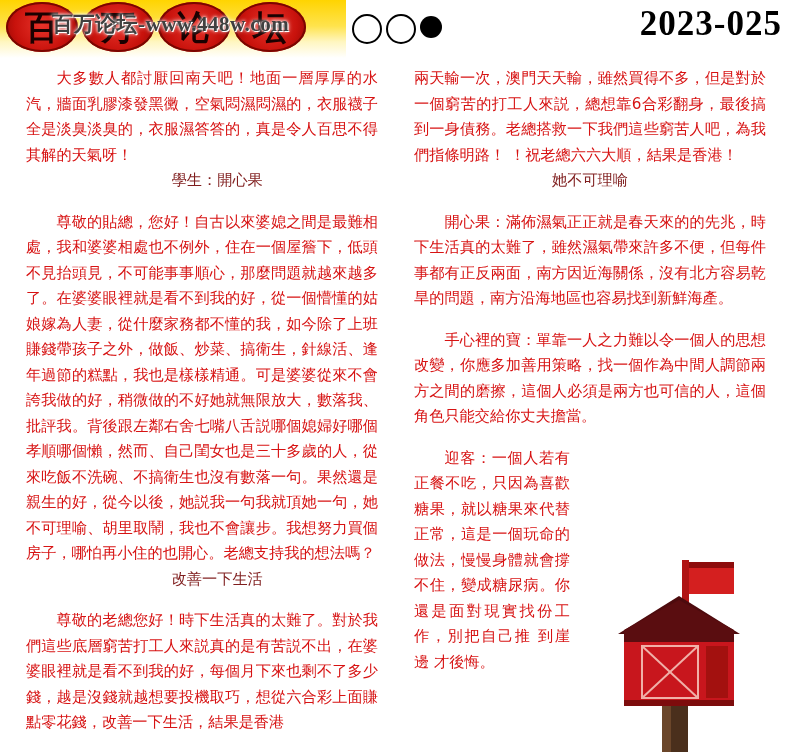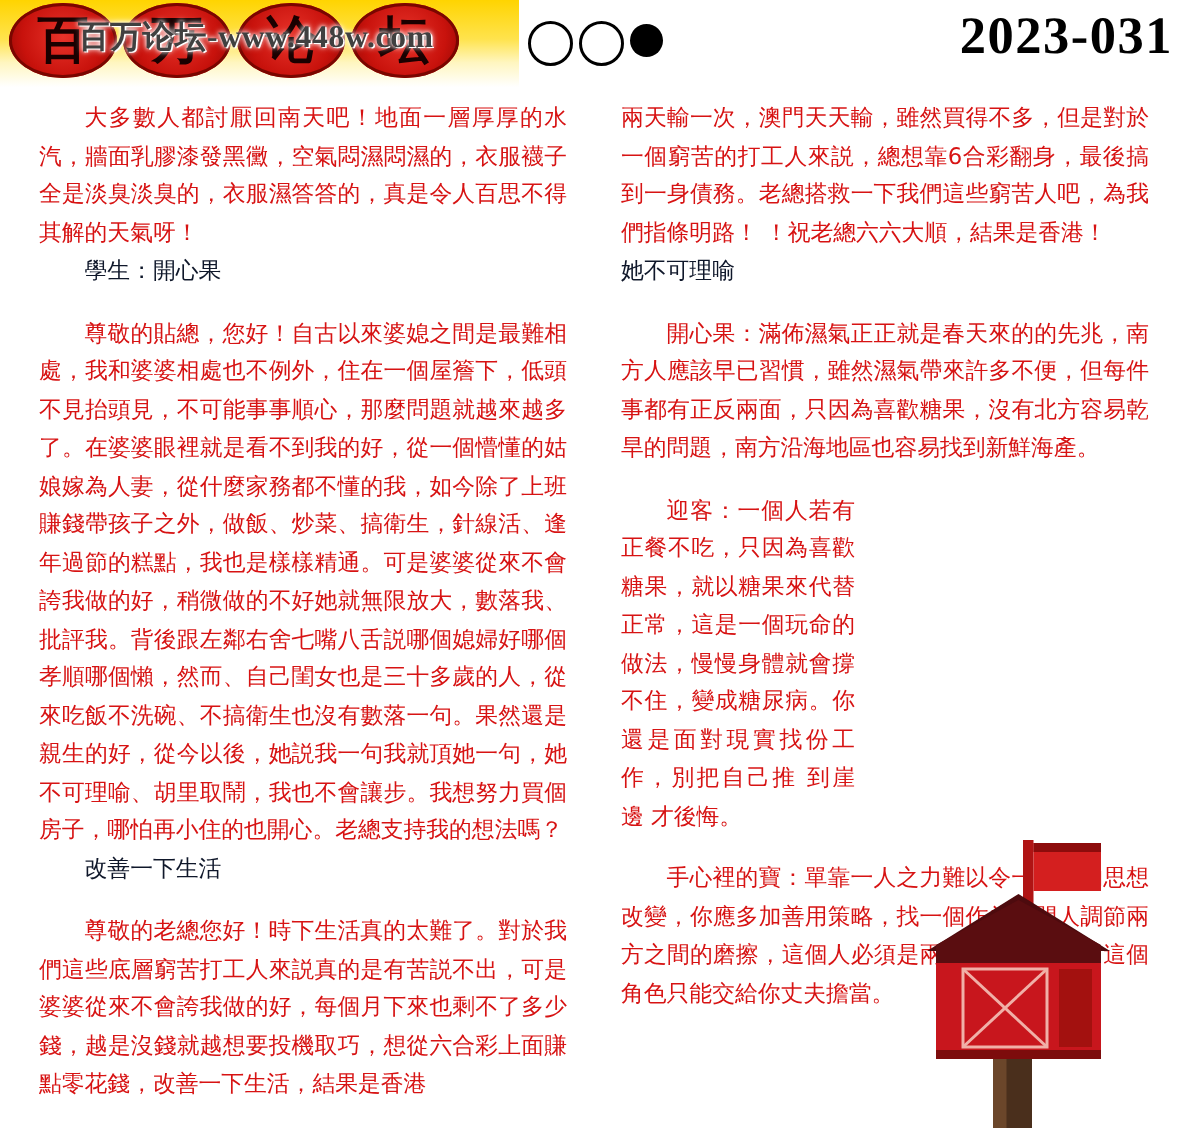--- a/index.html
+++ b/index.html
@@ -104,22 +104,22 @@
     color: #d71313;
     font-size: 15.2px;
     line-height: 25.5px;
     text-align: justify;
     margin: 0 0 16px 0;
     text-justify: inter-ideograph;
   }
   .para.indent { text-indent: 2em; }
   .sig {
     display: block;
-    text-align: left;
-    color: #0f172a;
+    text-align: center;
+    color: #7f1d1d;
   }
 
   
   #right-continue { text-indent: 0; }
 
   
   #wrap-float {
     float: right;
     width: 196px;
     height: 210px;
@@ -147,61 +147,61 @@
     <div class="mast-char">论</div>
     <div class="mast-char">坛</div>
   </div>
 
   <div id="site-url">百万论坛-www.448w.com</div>
 
   <div class="circle-dot" id="circle-1"></div>
   <div class="circle-dot" id="circle-2"></div>
   <div class="circle-dot" id="circle-3"></div>
 
-  <div id="issue-number">2023-031</div>
+  <div id="issue-number">2023-025</div>
 </div>
 
 <div id="content">
 
   <div class="column" id="col-left">
 
     <p class="para indent">
       <span>大多數人都討厭回南天吧！地面一層厚厚的水汽，牆面乳膠漆發黑黴，空氣悶濕悶濕的，衣服襪子全是淡臭淡臭的，衣服濕答答的，真是令人百思不得其解的天氣呀！</span>
       <span class="sig">學生：開心果</span>
     </p>
 
     <p class="para indent">
       <span>尊敬的貼總，您好！自古以來婆媳之間是最難相處，我和婆婆相處也不例外，住在一個屋簷下，低頭不見抬頭見，不可能事事順心，那麼問題就越來越多了。在婆婆眼裡就是看不到我的好，從一個懵懂的姑娘嫁為人妻，從什麼家務都不懂的我，如今除了上班賺錢帶孩子之外，做飯、炒菜、搞衛生，針線活、逢年過節的糕點，我也是樣樣精通。可是婆婆從來不會誇我做的好，稍微做的不好她就無限放大，數落我、批評我。背後跟左鄰右舍七嘴八舌説哪個媳婦好哪個孝順哪個懶，然而、自己閨女也是三十多歲的人，從來吃飯不洗碗、不搞衛生也沒有數落一句。果然還是親生的好，從今以後，她説我一句我就頂她一句，她不可理喻、胡里取鬧，我也不會讓步。我想努力買個房子，哪怕再小住的也開心。老總支持我的想法嗎？</span>
       <span class="sig">改善一下生活</span>
     </p>
 
     <p class="para indent">
-      <span>尊敬的老總您好！時下生活真的太難了。對於我們這些底層窮苦打工人來説真的是有苦説不出，可是婆婆從來不會誇我做的好，每個月下來也剩不了多少錢，越是沒錢就越想要投機取巧，想從六合彩上面賺點零花錢，改善一下生活，結果是香港</span>
+      <span>尊敬的老總您好！時下生活真的太難了。對於我們這些底層窮苦打工人來説真的是有苦説不出，在婆婆眼裡就是看不到我的好，每個月下來也剩不了多少錢，越是沒錢就越想要投機取巧，想從六合彩上面賺點零花錢，改善一下生活，結果是香港</span>
     </p>
 
   </div>
 
   <div class="column" id="col-right">
 
     <p class="para" id="right-continue">
       <span>兩天輸一次，澳門天天輸，雖然買得不多，但是對於一個窮苦的打工人來説，總想靠6合彩翻身，最後搞到一身債務。老總搭救一下我們這些窮苦人吧，為我們指條明路！ ！祝老總六六大順，結果是香港！</span>
       <span class="sig">她不可理喻</span>
     </p>
 
     <p class="para indent">
-      <span>開心果：滿佈濕氣正正就是春天來的的先兆，南方人應該早已習慣，雖然濕氣帶來許多不便，但每件事都有正反兩面，只因為喜歡糖果，沒有北方容易乾旱的問題，南方沿海地區也容易找到新鮮海產。</span>
+      <span>開心果：滿佈濕氣正正就是春天來的的先兆，時下生活真的太難了，雖然濕氣帶來許多不便，但每件事都有正反兩面，南方因近海關係，沒有北方容易乾旱的問題，南方沿海地區也容易找到新鮮海產。</span>
+    </p>
+
+    <p class="para indent">
+      <span>手心裡的寶：單靠一人之力難以令一個人的思想改變，你應多加善用策略，找一個作為中間人調節兩方之間的磨擦，這個人必須是兩方也可信的人，這個角色只能交給你丈夫擔當。</span>
     </p>
 
     <p class="para indent">
       <span id="wrap-float"></span>
       <span>迎客：一個人若有正餐不吃，只因為喜歡糖果，就以糖果來代替正常，這是一個玩命的做法，慢慢身體就會撐不住，變成糖尿病。你還是面對現實找份工作，別把自己推 到崖邊 才後悔。</span>
-    </p>
-
-    <p class="para indent">
-      <span>手心裡的寶：單靠一人之力難以令一個人的思想改變，你應多加善用策略，找一個作為中間人調節兩方之間的磨擦，這個人必須是兩方也可信的人，這個角色只能交給你丈夫擔當。</span>
     </p>
 
   </div>
 </div>
 
 <div id="mailbox">
   <svg width="210" height="210" viewBox="0 0 210 210" xmlns="http://www.w3.org/2000/svg">
 
     <rect x="98" y="18" width="7" height="74" fill="#b01414"></rect>
     <polygon points="105,20 150,20 150,52 105,52" fill="#d41f1f"></polygon>

